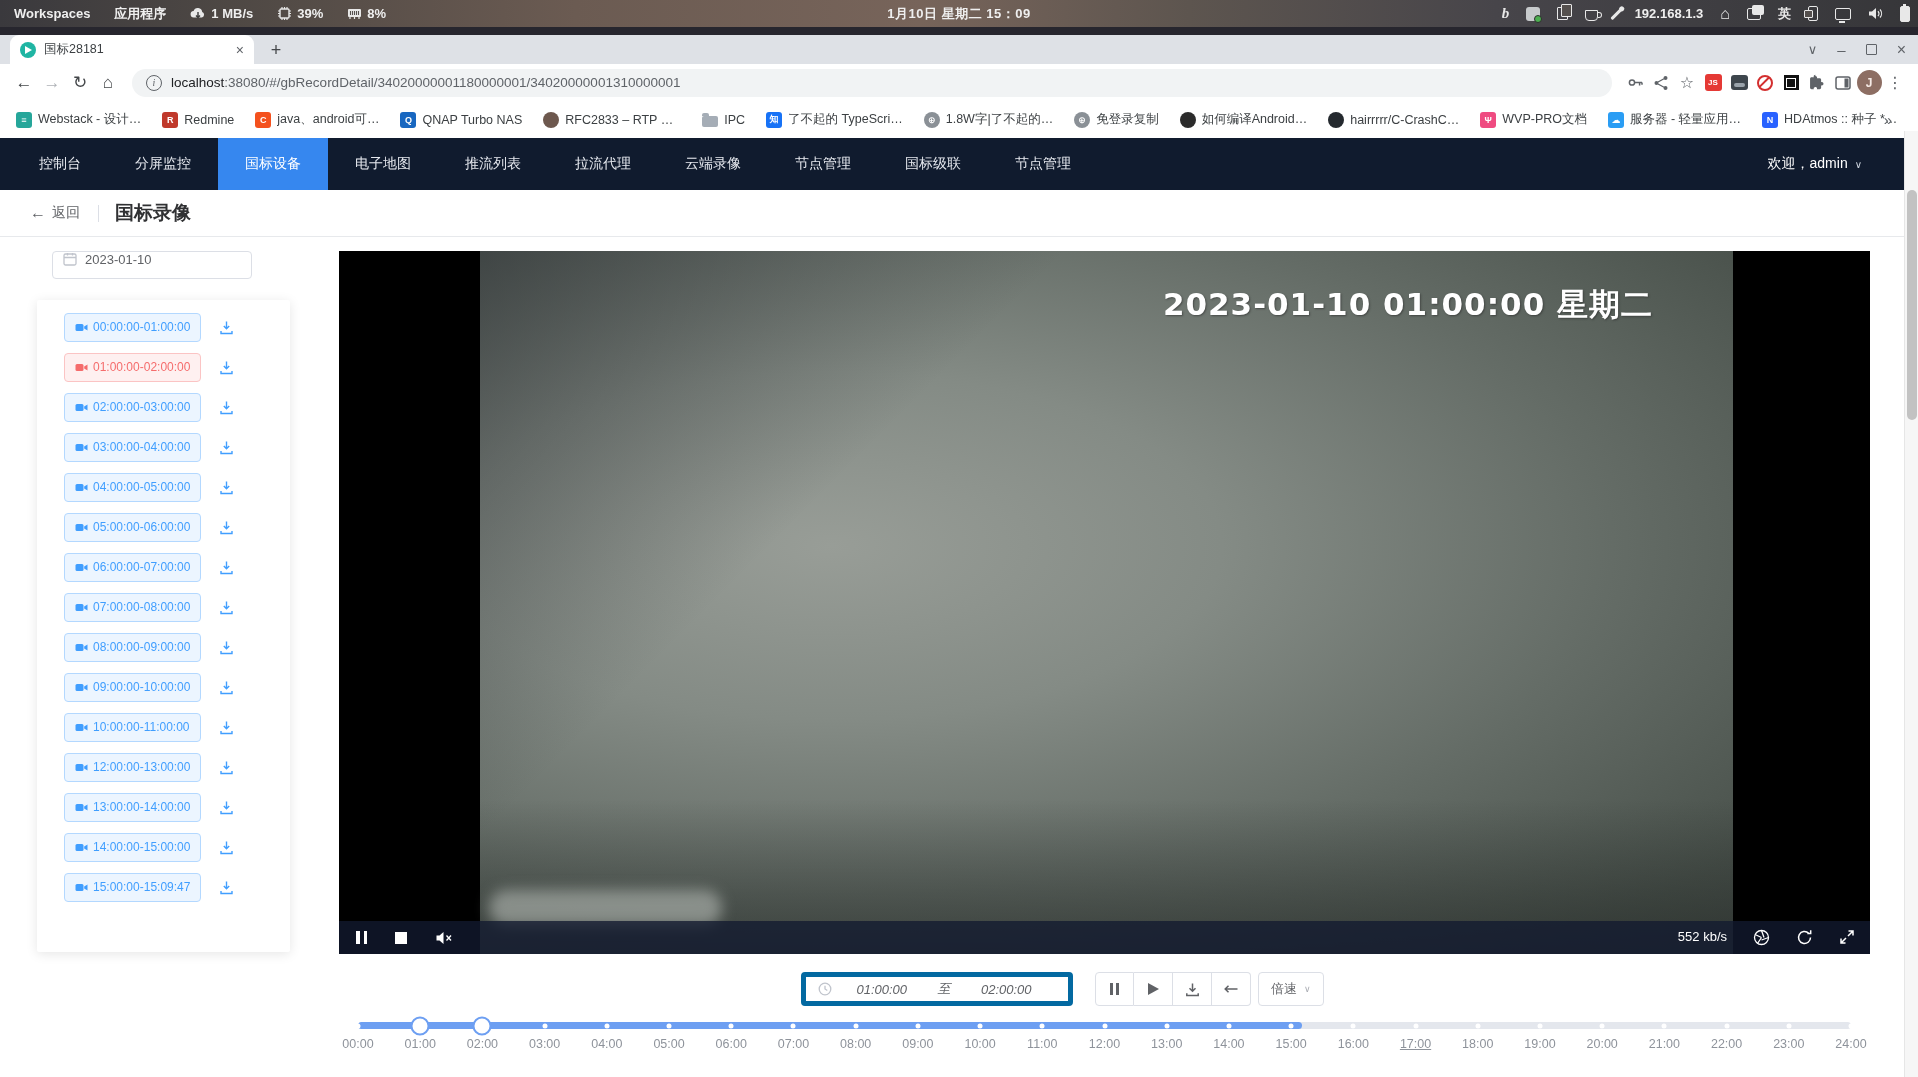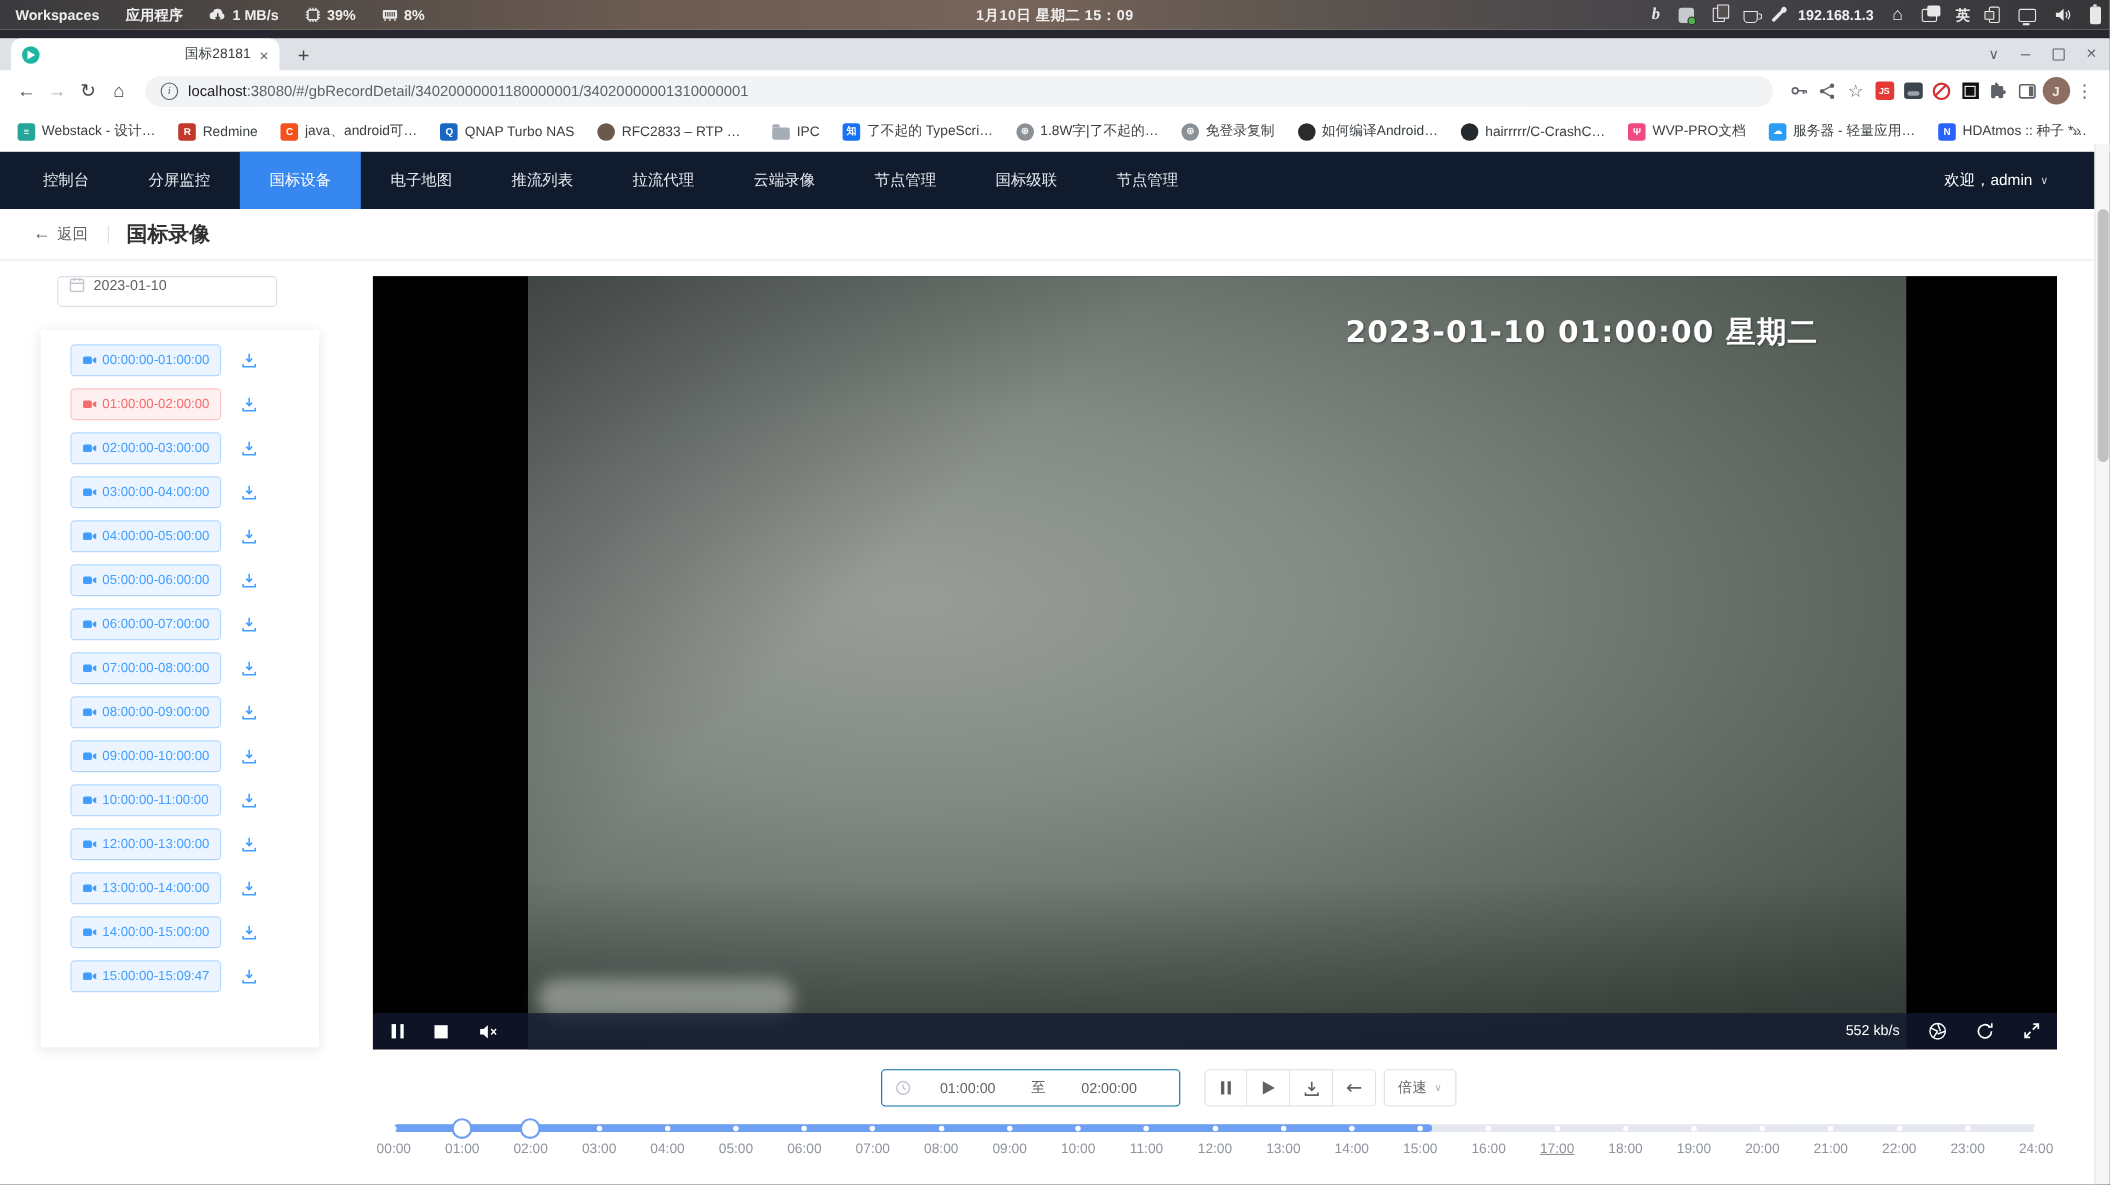--- a/index.html
+++ b/index.html
@@ -33,21 +33,21 @@
   .phone-ico::after{content:'';position:absolute;left:-5px;top:3px;width:7px;height:6px;border:1.4px solid #e8e8e8;border-radius:1px;background:#55504e;}
   .mon-ico{width:14px;height:10px;border:1.4px solid #e8e8e8;border-radius:2px;position:relative;}
   .mon-ico::after{content:'';position:absolute;left:3px;bottom:-4px;width:6px;height:2px;background:#e8e8e8;}
   .bat-ico{width:8px;height:14px;border:1.4px solid #e8e8e8;border-radius:2px;position:relative;background:#e8e8e8;}
   .bat-ico::after{content:'';position:absolute;top:-3px;left:1.5px;width:3px;height:2px;background:#e8e8e8;}
 
   
   .winframe{position:absolute;top:27px;left:0;width:1918px;height:8px;background:#27262e;}
   .tabstrip{position:absolute;top:35px;left:0;width:1918px;height:29px;background:#dee1e6;}
   .tab{position:absolute;left:10px;top:0;width:244px;height:29px;background:#fff;border-radius:9px 9px 0 0;
-       display:flex;align-items:center;padding:0 10px;box-sizing:border-box;gap:8px;text-align:right;}
+       display:flex;align-items:center;padding:0 10px;box-sizing:border-box;gap:8px;}
   .favicon{width:16px;height:16px;border-radius:50%;background:#1fb5a3;position:relative;flex:none;}
   .favicon::after{content:'';position:absolute;left:5px;top:4px;width:0;height:0;border-left:7px solid #fff;border-top:4px solid transparent;border-bottom:4px solid transparent;}
   .tab-title{font-size:12.5px;color:#3c4043;white-space:nowrap;overflow:hidden;flex:1;}
   .tab-close{color:#5f6368;font-size:14px;line-height:1;}
   .tab-close::before{content:'×';}
   .newtab{position:absolute;left:264px;top:3px;width:24px;height:24px;color:#44474a;font-size:18px;display:flex;align-items:center;justify-content:center;}
   .newtab::before{content:'+';}
   .winctl{position:absolute;right:12px;top:0;height:29px;display:flex;align-items:center;gap:20px;color:#5f6368;font-size:13px;}
   .wc-restore{width:9px;height:9px;border:1.4px solid #5f6368;border-radius:1px;}
   .wc-chev::before{content:'∨';} .wc-min::before{content:'–';font-size:15px;} .wc-close::before{content:'×';font-size:16px;}
@@ -106,33 +106,33 @@
   .seg-btn.red{background:#fef0f0;border-color:#fbc4c4;color:#f56c6c;}
   .seg-dl{margin-left:auto;margin-right:56px;color:#409eff;display:flex;cursor:pointer;}
 
   
   .player{position:absolute;left:339px;top:251px;width:1531px;height:703px;background:#000;overflow:hidden;}
   .video{position:absolute;left:141px;top:0;width:1253px;height:703px;
     background:
       linear-gradient(135deg,rgba(38,42,45,.6) 0%,rgba(38,42,45,0) 30%),
       linear-gradient(0deg,rgba(32,37,35,.55) 0%,rgba(32,37,35,0) 22%),
       radial-gradient(120% 95% at 28% 42%,#989d97 0%,#848b85 26%,#646c66 52%,#49514b 76%,#363d39 100%);}
-  .osd{position:absolute;top:33px;right:80px;color:#fff;font-size:27px;font-weight:700;letter-spacing:1px;
+  .osd{position:absolute;top:33px;right:80px;color:#fff;font-size:31px;font-weight:700;letter-spacing:1px;
        text-shadow:1px 1px 2px rgba(40,40,40,.55);font-family:"DejaVu Sans",sans-serif;}
   .wmark{position:absolute;left:9px;bottom:28px;width:233px;height:36px;border-radius:18px;background:rgba(192,197,192,.55);filter:blur(7px);}
   .playerbar{position:absolute;left:0;bottom:0;width:100%;height:33px;background:rgba(18,26,48,.78);display:flex;align-items:center;}
   .pb-left{display:flex;align-items:center;gap:28px;padding-left:17px;}
   .pause-ico{display:flex;gap:4px;} .pause-ico i{width:3.5px;height:13px;background:#fff;display:block;}
   .stop-ico{width:12px;height:12px;background:#fff;}
   .pb-right{margin-left:auto;display:flex;align-items:flex-start;gap:26px;padding-right:15px;}
   .bitrate{color:#fff;font-size:13px;}
 
   
-  .range-box{position:absolute;left:801px;top:972px;width:272px;height:34px;border:1px solid #0369a1;border-radius:4px;
-    display:flex;align-items:center;box-sizing:border-box;padding:0 12px;background:#fff;}
+  .range-box{position:absolute;left:801px;top:972px;width:272px;height:34px;border:5px solid #0369a1;border-radius:4px;
+    display:flex;align-items:center;box-sizing:border-box;padding:0 12px;background:#fff;font-style:italic;}
   .range-box .t{flex:1;text-align:center;font-size:13px;color:#606266;}
   .range-box .sep{font-size:13px;color:#606266;padding:0 6px;}
   .btn-group{position:absolute;left:1095px;top:972px;height:34px;display:flex;}
   .gbtn{width:39px;height:34px;border:1px solid #dcdfe6;border-left:none;background:#fff;display:flex;align-items:center;justify-content:center;box-sizing:border-box;cursor:pointer;color:#606266;}
   .gbtn:first-child{border-left:1px solid #dcdfe6;border-radius:4px 0 0 4px;}
   .gbtn:last-child{border-radius:0 4px 4px 0;}
   .gpause{display:flex;gap:3.5px;} .gpause i{width:3px;height:12px;background:#606266;display:block;}
   .gplay{width:0;height:0;border-left:11px solid #606266;border-top:6.5px solid transparent;border-bottom:6.5px solid transparent;}
   .speed-btn{position:absolute;left:1258px;top:972px;height:34px;padding:0 12px;border:1px solid #dcdfe6;border-radius:4px;background:#fff;
     display:flex;align-items:center;gap:7px;font-size:13px;color:#606266;box-sizing:border-box;cursor:pointer;}

